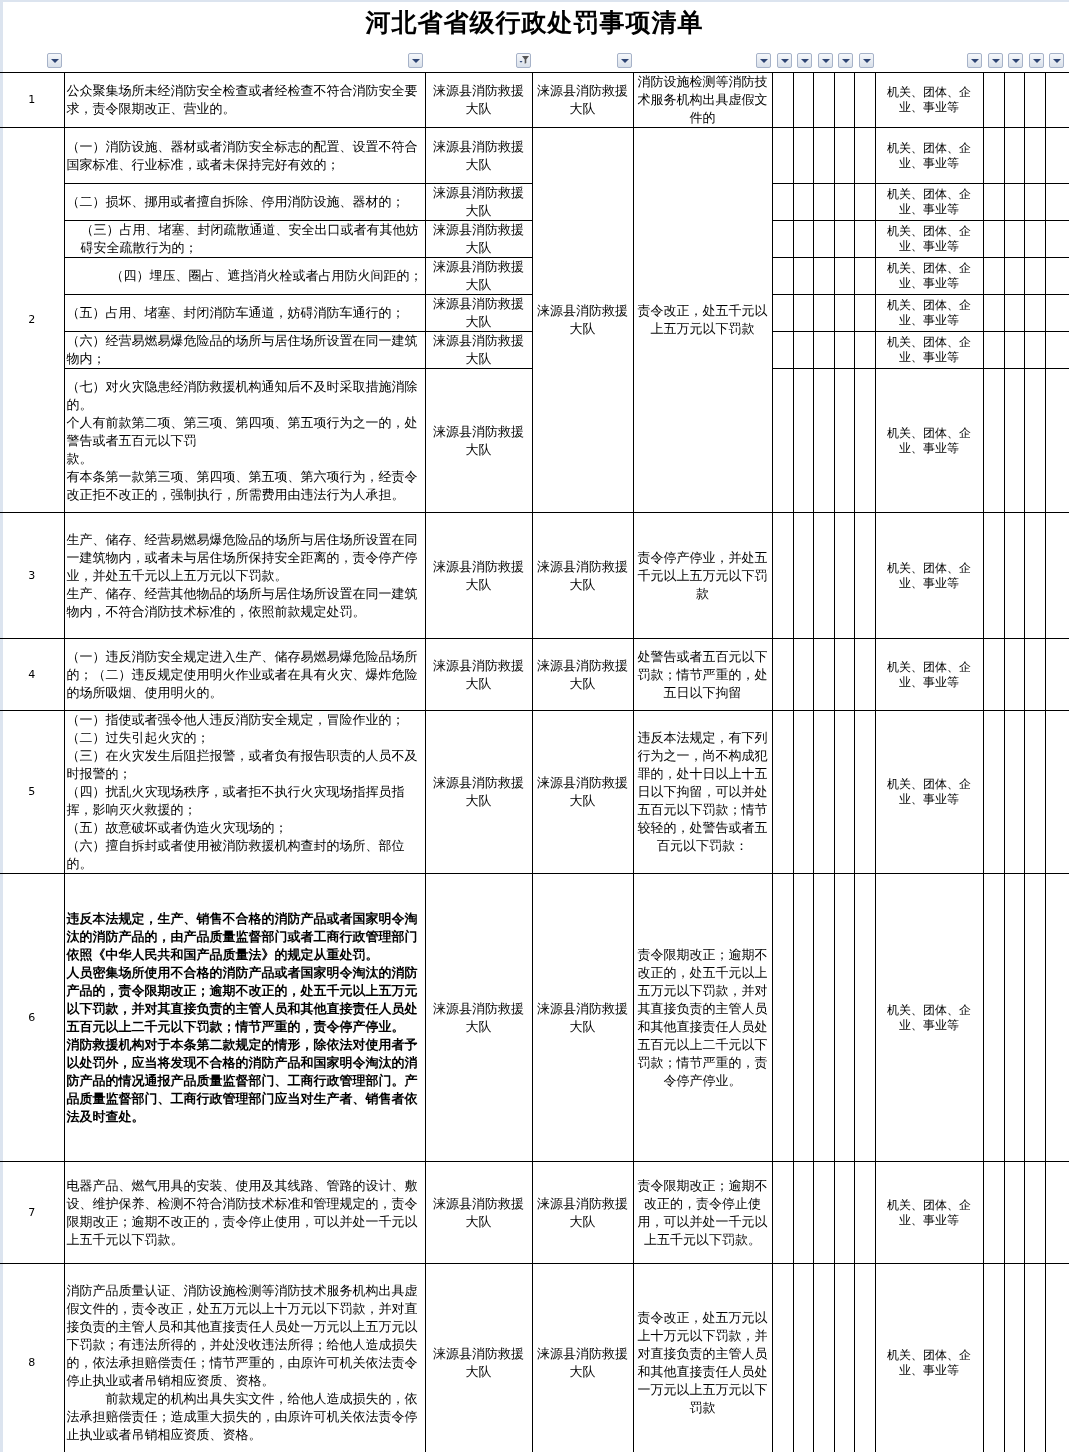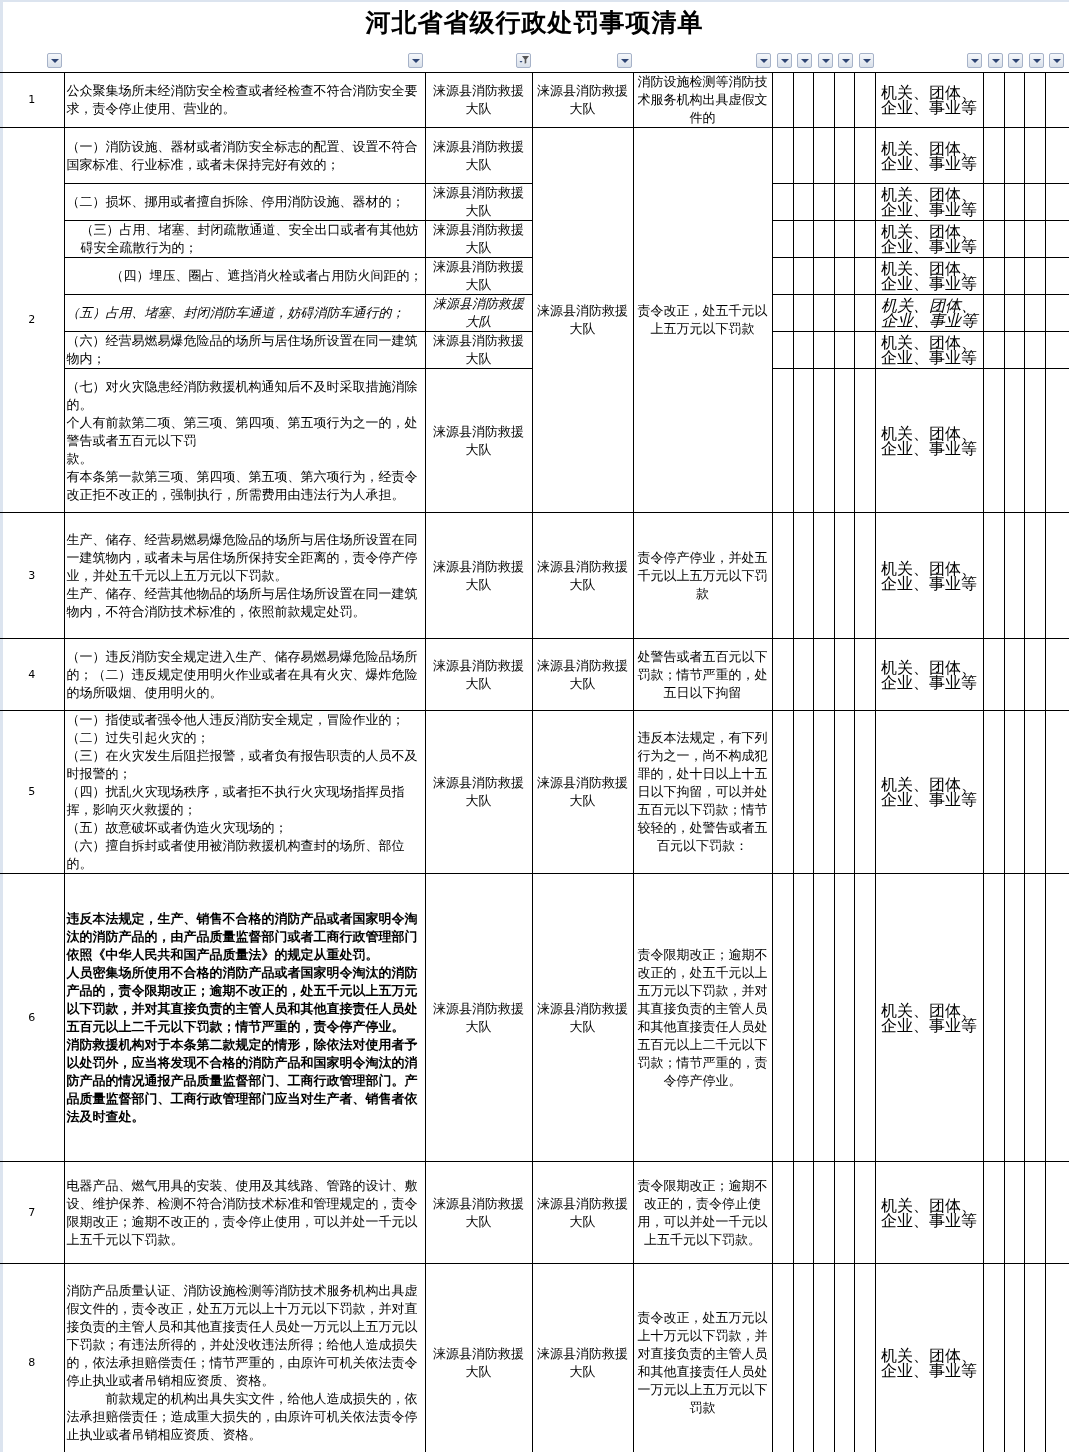--- a/index.html
+++ b/index.html
@@ -10,21 +10,21 @@
   .filterbar { position:absolute; left:0; top:52px; width:1069px; height:20px; }
   .fbtn { position:absolute; top:1px; width:15px; height:15px; border:1px solid #a6b2c8; border-radius:2px; background:linear-gradient(#f6f8fb,#d9e0ea); box-sizing:border-box; }
   .fbtn::after { content:""; position:absolute; left:3px; top:5px; border-left:4px solid transparent; border-right:4px solid transparent; border-top:4px solid #2c4373; }
   .fbtn.filtered::after { display:none; }
   .fbtn.filtered span { position:absolute; left:2px; top:0px; font-size:10px; line-height:14px; color:#333; }
   table { position:absolute; left:0; top:72px; border-collapse:collapse; table-layout:fixed; }
   td { border:1px solid #000; padding:0 2px; font-size:13px; line-height:18px; vertical-align:middle; overflow:hidden; }
   td.seq { border-left:none; text-align:center; font-size:11px; }
   td.item { text-align:left; }
   td.c { text-align:center; }
-  td.subject { text-align:center; font-size:16px; line-height:15px; }
+  td.subject { text-align:center; font-size:12px; line-height:15px; }
   td.blank { }
   td.last { border-right:none; }
 </style>
 </head>
 <body>
 
 <div class="topstrip"></div>
 <div class="leftstrip"></div>
 
 <div class="title">河北省省级行政处罚事项清单</div>
@@ -66,21 +66,21 @@
       <col style="width:21px">
     <col style="width:108px">
     <col style="width:21px">
       <col style="width:20px">
       <col style="width:21px">
       <col style="width:24px">
   </colgroup>
   <tbody id="tbody">
       <tr style="height: 54px;">
         <td class="seq">1</td>
-        <td class="item" style="white-space: pre-wrap;">公众聚集场所未经消防安全检查或者经检查不符合消防安全要求，责令停止使用、营业的。</td>
+        <td class="item" style="white-space: pre-wrap;">公众聚集场所未经消防安全检查或者经检查不符合消防安全要求，责令限期改正、营业的。</td>
         <td class="c">涞源县消防救援大队</td>
         <td class="c">涞源县消防救援大队</td>
         <td class="c">消防设施检测等消防技术服务机构出具虚假文件的</td>
         <td class="blank"></td>
         <td class="blank"></td>
         <td class="blank"></td>
         <td class="blank"></td>
         <td class="blank"></td>
         <td class="subject">机关、团体、企业、事业等</td>
         <td class="blank"></td>
@@ -140,21 +140,21 @@
         <td class="blank"></td>
         <td class="blank"></td>
         <td class="blank"></td>
         <td class="blank"></td>
         <td class="subject">机关、团体、企业、事业等</td>
         <td class="blank"></td>
         <td class="blank"></td>
         <td class="blank"></td>
         <td class="blank last"></td>
       </tr>
-      <tr style="height: 36px; font-style: italic;">
+      <tr style="height: 36px;">
         <td class="item" style="white-space: pre-wrap;">（五）占用、堵塞、封闭消防车通道，妨碍消防车通行的；</td>
         <td class="c">涞源县消防救援大队</td>
         <td class="blank"></td>
         <td class="blank"></td>
         <td class="blank"></td>
         <td class="blank"></td>
         <td class="blank"></td>
         <td class="subject">机关、团体、企业、事业等</td>
         <td class="blank"></td>
         <td class="blank"></td>

